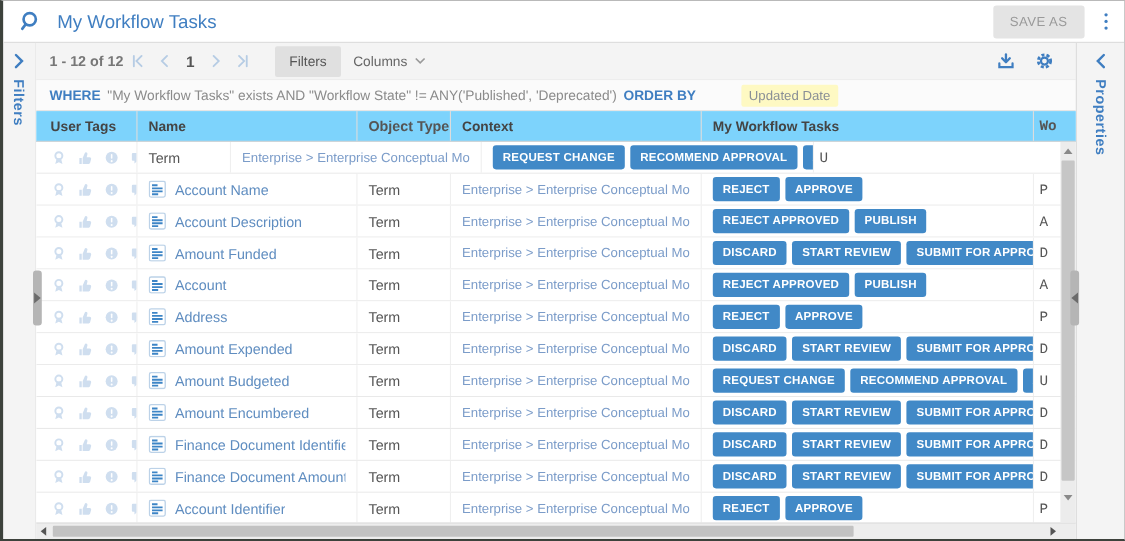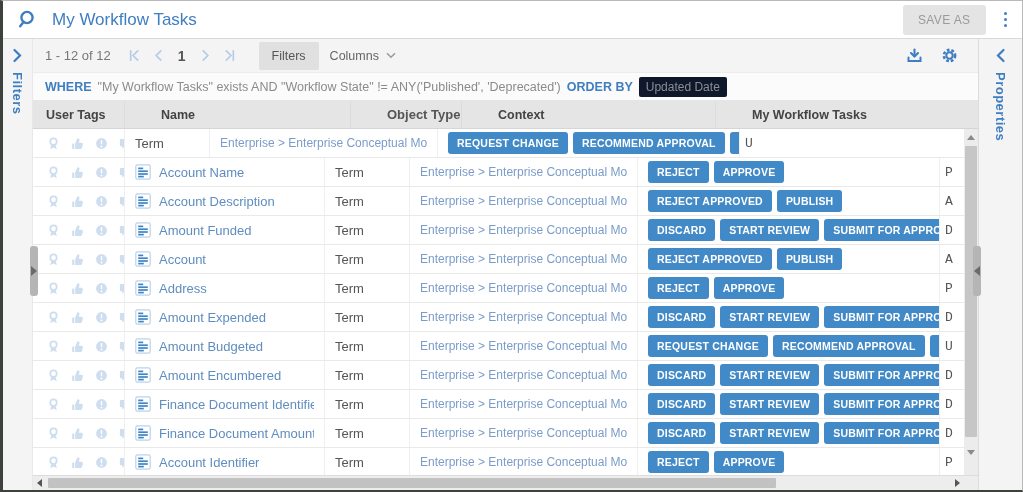--- a/index.html
+++ b/index.html
@@ -34,40 +34,40 @@
   .side-strip.right { flex: 0 0 44px; border-left: 1px solid #dcdcdc; }
   .strip-label { writing-mode: vertical-rl; color: #3f7ec1; font-weight: bold;
     font-size: 13px; margin-top: 9px; letter-spacing: .5px; }
   .strip-chevron { display: flex; }
 
   .center { flex: 1; display: flex; flex-direction: column; min-width: 0; }
 
   
   .toolbar { flex: 0 0 34px; background: #f4f4f4; display: flex; align-items: center;
     padding: 0 12px; border-bottom: 1px solid #ececec; }
-  .range-text { color: #777; font-weight: normal; font-size: 13px; margin-right: 10px; }
+  .range-text { color: #777; font-weight: bold; font-size: 13px; }
   .pg-btn { display: flex; align-items: center; padding: 2px 5px; background: none; border: none; }
   .current-page { color: #555; font-weight: bold; font-size: 14px; margin: 0 7px; }
   .filters-btn { background: #e0e0e0; border: none; border-radius: 2px; color: #555;
     font-size: 12.5px; padding: 7px 13px; margin-left: 16px; font-family: inherit; }
   .columns-btn { background: none; border: none; color: #666; font-size: 12.5px;
     display: flex; align-items: center; gap: 7px; margin-left: 11px; font-family: inherit; }
   .toolbar-right { margin-left: auto; display: flex; align-items: center; gap: 18px; padding-right: 8px; }
   .tb-icon { display: flex; }
 
   
   .query-bar { flex: 0 0 28px; background: #fbfbfb; border-bottom: 1px solid #e5e5e5;
     display: flex; align-items: center; padding: 0 12px; font-size: 12.5px; gap: 6px;
     color: #8b8b8b; white-space: nowrap; overflow: hidden; }
   .kw { color: #3f7ec1; font-weight: bold; }
-  .chip { background: #0f172a; color: #8a8f96; padding: 3px 7px; border-radius: 2px; font-size: 12px; }
+  .chip { background: #fef9c3; color: #8a8f96; padding: 3px 7px; border-radius: 2px; font-size: 12px; margin-left: 35px; }
 
   
   .grid-wrap { flex: 1; position: relative; min-height: 0; display: flex; flex-direction: column; background: #fff; }
-  .thead { flex: 0 0 28px; display: flex; background: #e5e5e5; border-bottom: 1px solid #d5d5d5; gap: 26px; }
+  .thead { flex: 0 0 28px; display: flex; background: #7dd3fc; border-bottom: 1px solid #d5d5d5; }
   .th { display: flex; align-items: center; padding: 0 10px; font-weight: bold;
     font-size: 12.5px; color: #444; border-right: 1px solid #dcdcdc; overflow: hidden; white-space: nowrap; }
   .th.col-state { border-right: none; }
   .tbody { flex: 1; overflow: hidden; }
   .tr { display: flex; height: 29px; border-bottom: 1px solid #e9e9e9; background: #fff; }
   .td { border-right: 1px solid #efefef; display: flex; align-items: center;
     padding: 0 10px; overflow: hidden; white-space: nowrap; }
 
   .col-usertags { flex: 0 0 92px; gap: 9px; padding-left: 13px; }
   .col-name     { flex: 0 0 200px; gap: 8px; }

